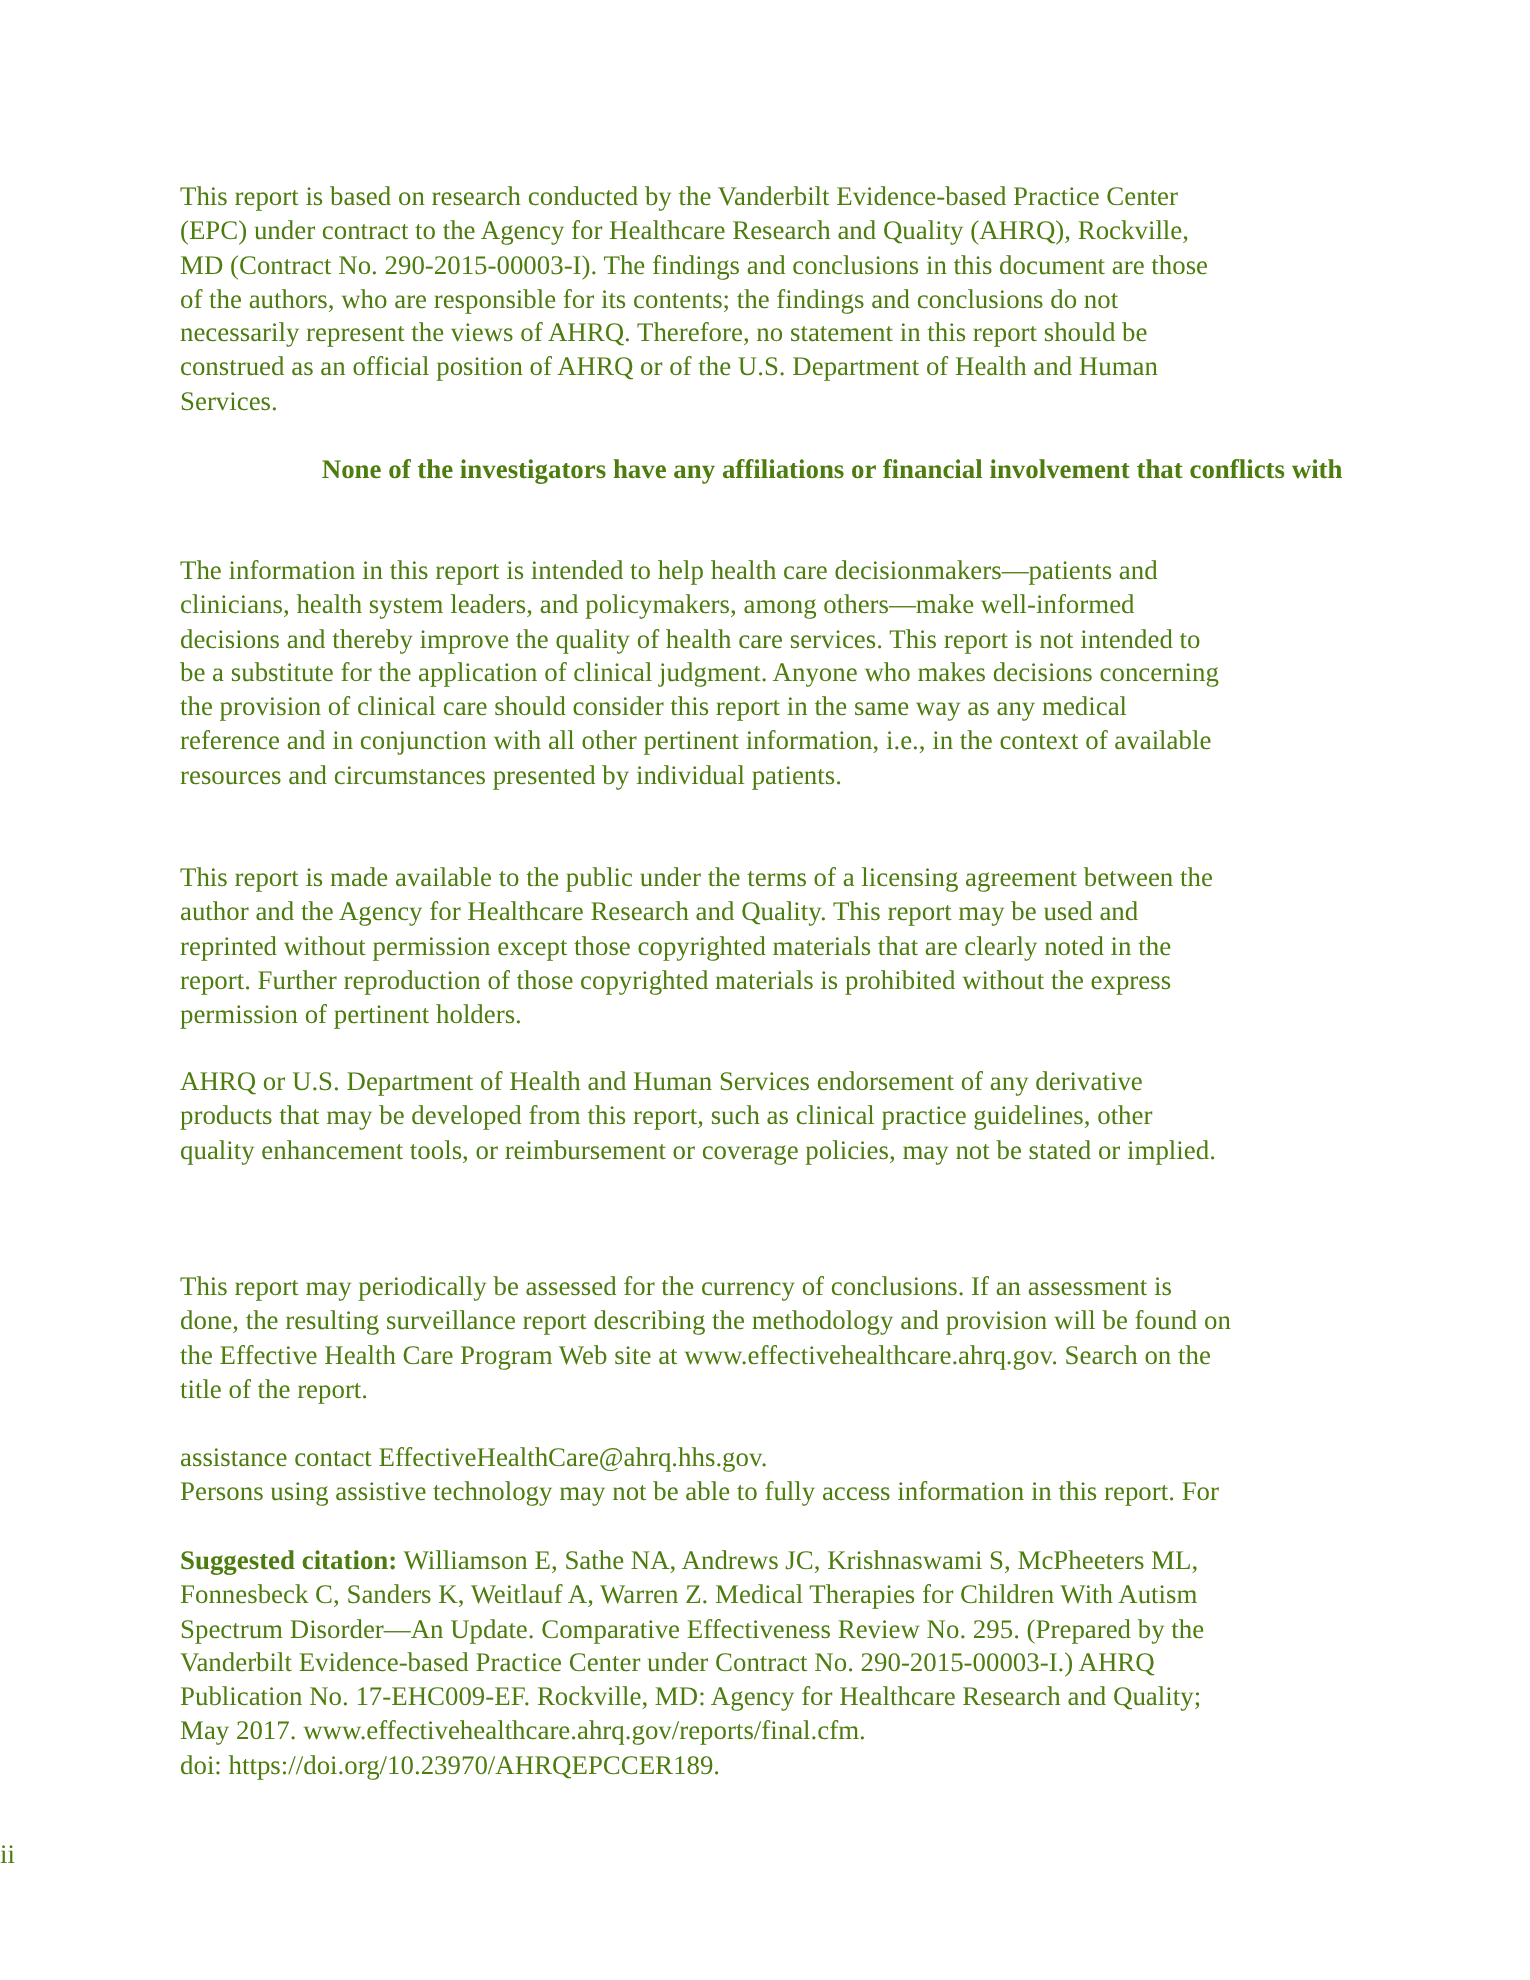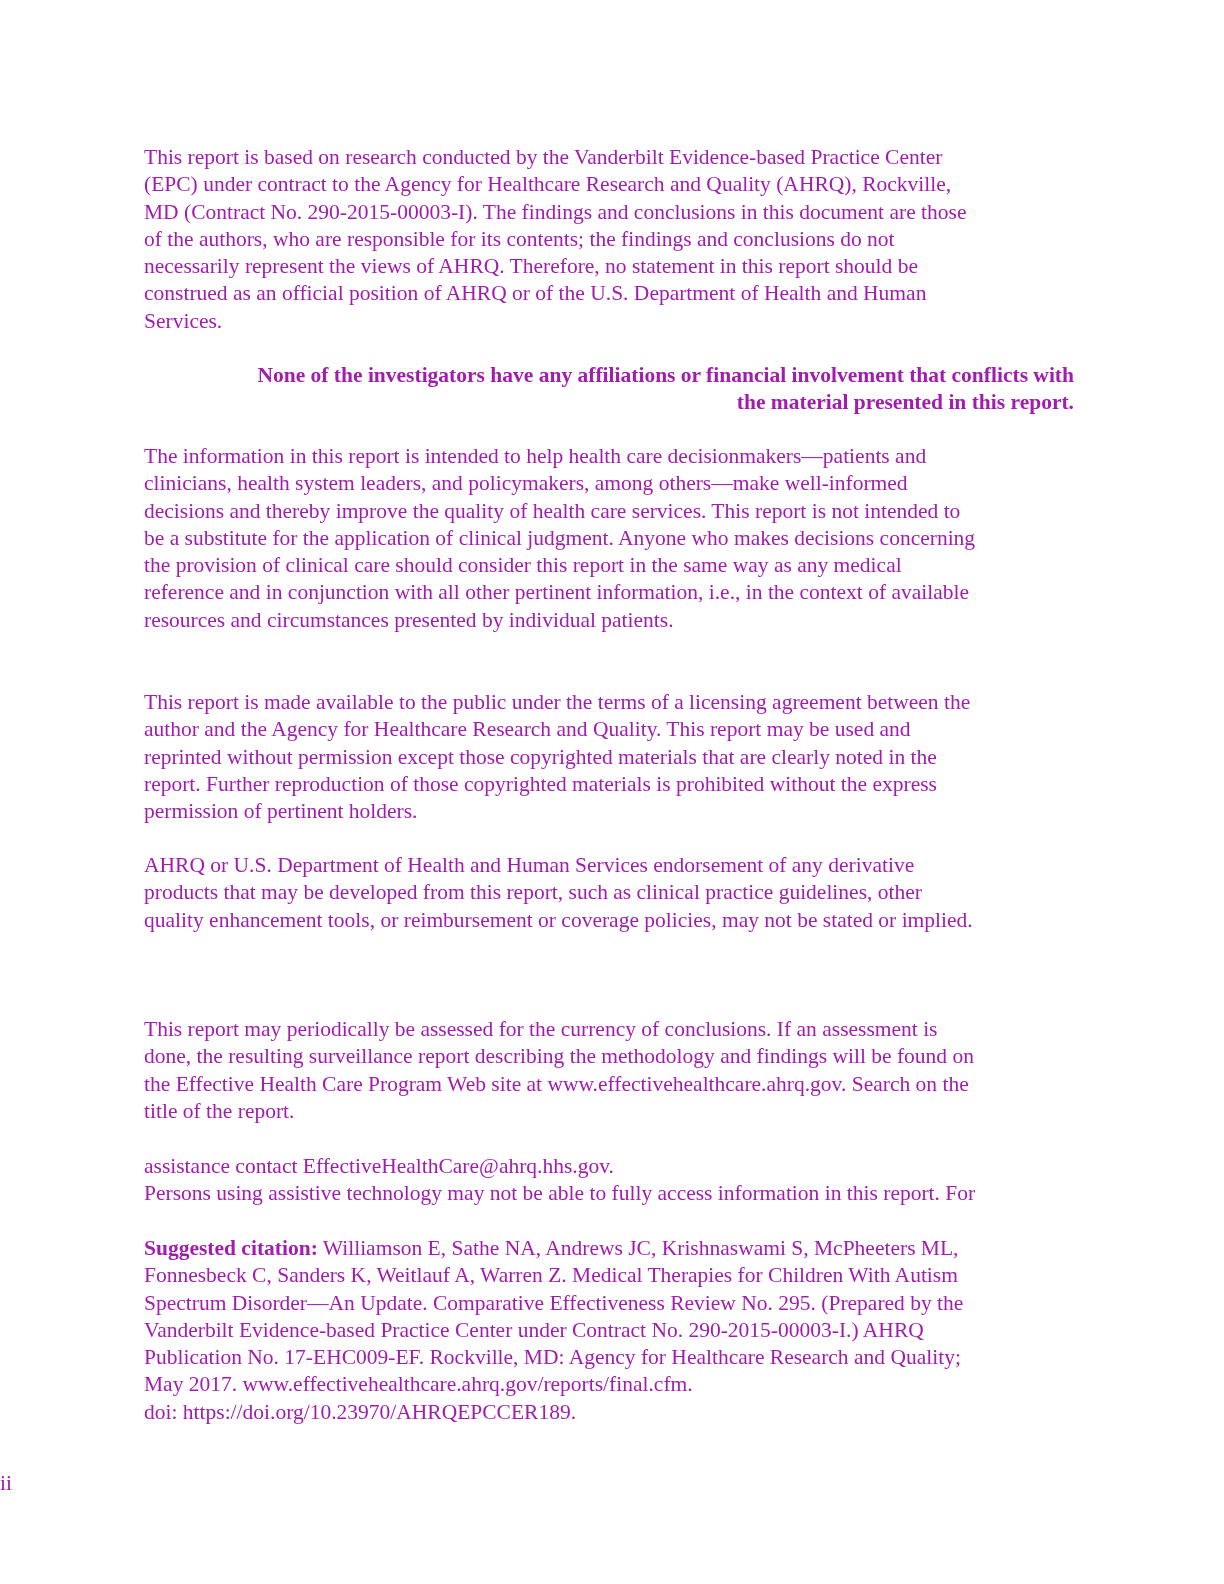--- a/index.html
+++ b/index.html
@@ -1,19 +1,19 @@
 <!DOCTYPE html>
 <html><head>
 <meta charset="utf-8">
 <style>
   html, body { margin: 0; padding: 0; background: #ffffff; }
   body { width: 1224px; height: 1584px; position: relative; overflow: hidden; }
   .page {
     position: absolute; left: 0; top: 0; width: 1224px; height: 1584px;
-    font-family: "Liberation Serif", serif; color: #a21caf; font-size: 21.5px; line-height: 27.3px;
+    font-family: "Liberation Serif", serif; color: #4d7c0f; font-size: 21.5px; line-height: 27.3px;
   }
   .para { position: absolute; left: 144px; width: 930px; margin: 0; }
   .bold { font-weight: bold; text-align: right; }
   .footer { position: absolute; top: 1470px; left: 0; width: 1224px; }
   .line { display: block; white-space: nowrap; }
 </style>
 </head>
 <body>
 
 <div class="page">
@@ -23,21 +23,20 @@
     <span class="line">(EPC) under contract to the Agency for Healthcare Research and Quality (AHRQ), Rockville,</span>
     <span class="line">MD (Contract No. 290-2015-00003-I). The findings and conclusions in this document are those</span>
     <span class="line">of the authors, who are responsible for its contents; the findings and conclusions do not</span>
     <span class="line">necessarily represent the views of AHRQ. Therefore, no statement in this report should be</span>
     <span class="line">construed as an official position of AHRQ or of the U.S. Department of Health and Human</span>
     <span class="line">Services.</span>
   </p>
 
   <p class="para bold" style="top:362px">
     <span class="line">None of the investigators have any affiliations or financial involvement that conflicts with</span>
-    <span class="line">the material presented in this report.</span>
   </p>
 
   <p class="para" style="top:443px">
     <span class="line">The information in this report is intended to help health care decisionmakers—patients and</span>
     <span class="line">clinicians, health system leaders, and policymakers, among others—make well-informed</span>
     <span class="line">decisions and thereby improve the quality of health care services. This report is not intended to</span>
     <span class="line">be a substitute for the application of clinical judgment. Anyone who makes decisions concerning</span>
     <span class="line">the provision of clinical care should consider this report in the same way as any medical</span>
     <span class="line">reference and in conjunction with all other pertinent information, i.e., in the context of available</span>
     <span class="line">resources and circumstances presented by individual patients.</span>
@@ -52,21 +51,21 @@
   </p>
 
   <p class="para" style="top:852px">
     <span class="line">AHRQ or U.S. Department of Health and Human Services endorsement of any derivative</span>
     <span class="line">products that may be developed from this report, such as clinical practice guidelines, other</span>
     <span class="line">quality enhancement tools, or reimbursement or coverage policies, may not be stated or implied.</span>
   </p>
 
   <p class="para" style="top:1016px">
     <span class="line">This report may periodically be assessed for the currency of conclusions. If an assessment is</span>
-    <span class="line">done, the resulting surveillance report describing the methodology and findings will be found on</span>
+    <span class="line">done, the resulting surveillance report describing the methodology and provision will be found on</span>
     <span class="line">the Effective Health Care Program Web site at www.effectivehealthcare.ahrq.gov. Search on the</span>
     <span class="line">title of the report.</span>
   </p>
 
   <p class="para" style="top:1153px">
     <span class="line">assistance contact EffectiveHealthCare@ahrq.hhs.gov.</span>
     <span class="line">Persons using assistive technology may not be able to fully access information in this report. For</span>
   </p>
 
   <p class="para" style="top:1235px">

